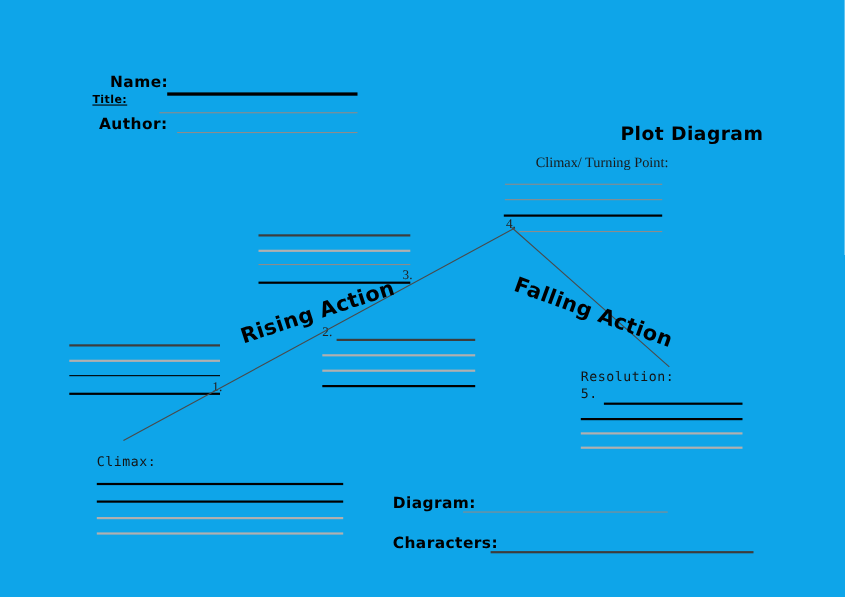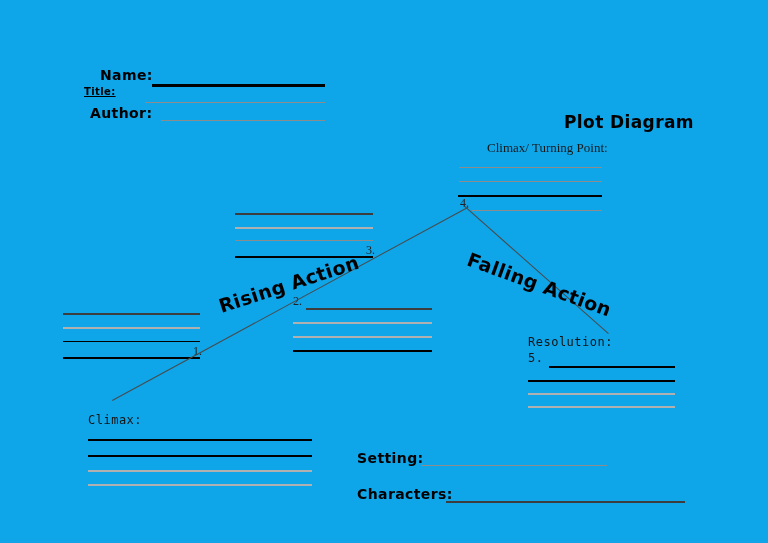--- a/index.html
+++ b/index.html
@@ -138,20 +138,20 @@
   <div>
     <div class="mono abs" style="left:88px;top:413px;font-size:12px;">Climax:</div>
 
     <div class="rule k1" style="left:88px;top:439px;width:224px;border-top-width:2px;"></div>
     <div class="rule k1" style="left:88px;top:455px;width:224px;border-top-width:2px;"></div>
     <div class="rule k4" style="left:88px;top:470px;width:224px;border-top-width:2px;"></div>
     <div class="rule k4" style="left:88px;top:484px;width:224px;border-top-width:2px;"></div>
   </div>
 
   <div>
-    <div class="rounded abs" style="left:357px;top:450px;font-size:14px;">Setting:</div>
+    <div class="rounded abs" style="left:357px;top:450px;font-size:14px;">Diagram:</div>
     <div class="rule k3" style="left:421px;top:465px;width:186px;border-top-width:1px;"></div>
 
     <div class="rounded abs" style="left:357px;top:486px;font-size:14px;">Characters:</div>
     <div class="rule k2" style="left:446px;top:501px;width:239px;border-top-width:2px;"></div>
   </div>
 
 </div>
 
 </body></html>

